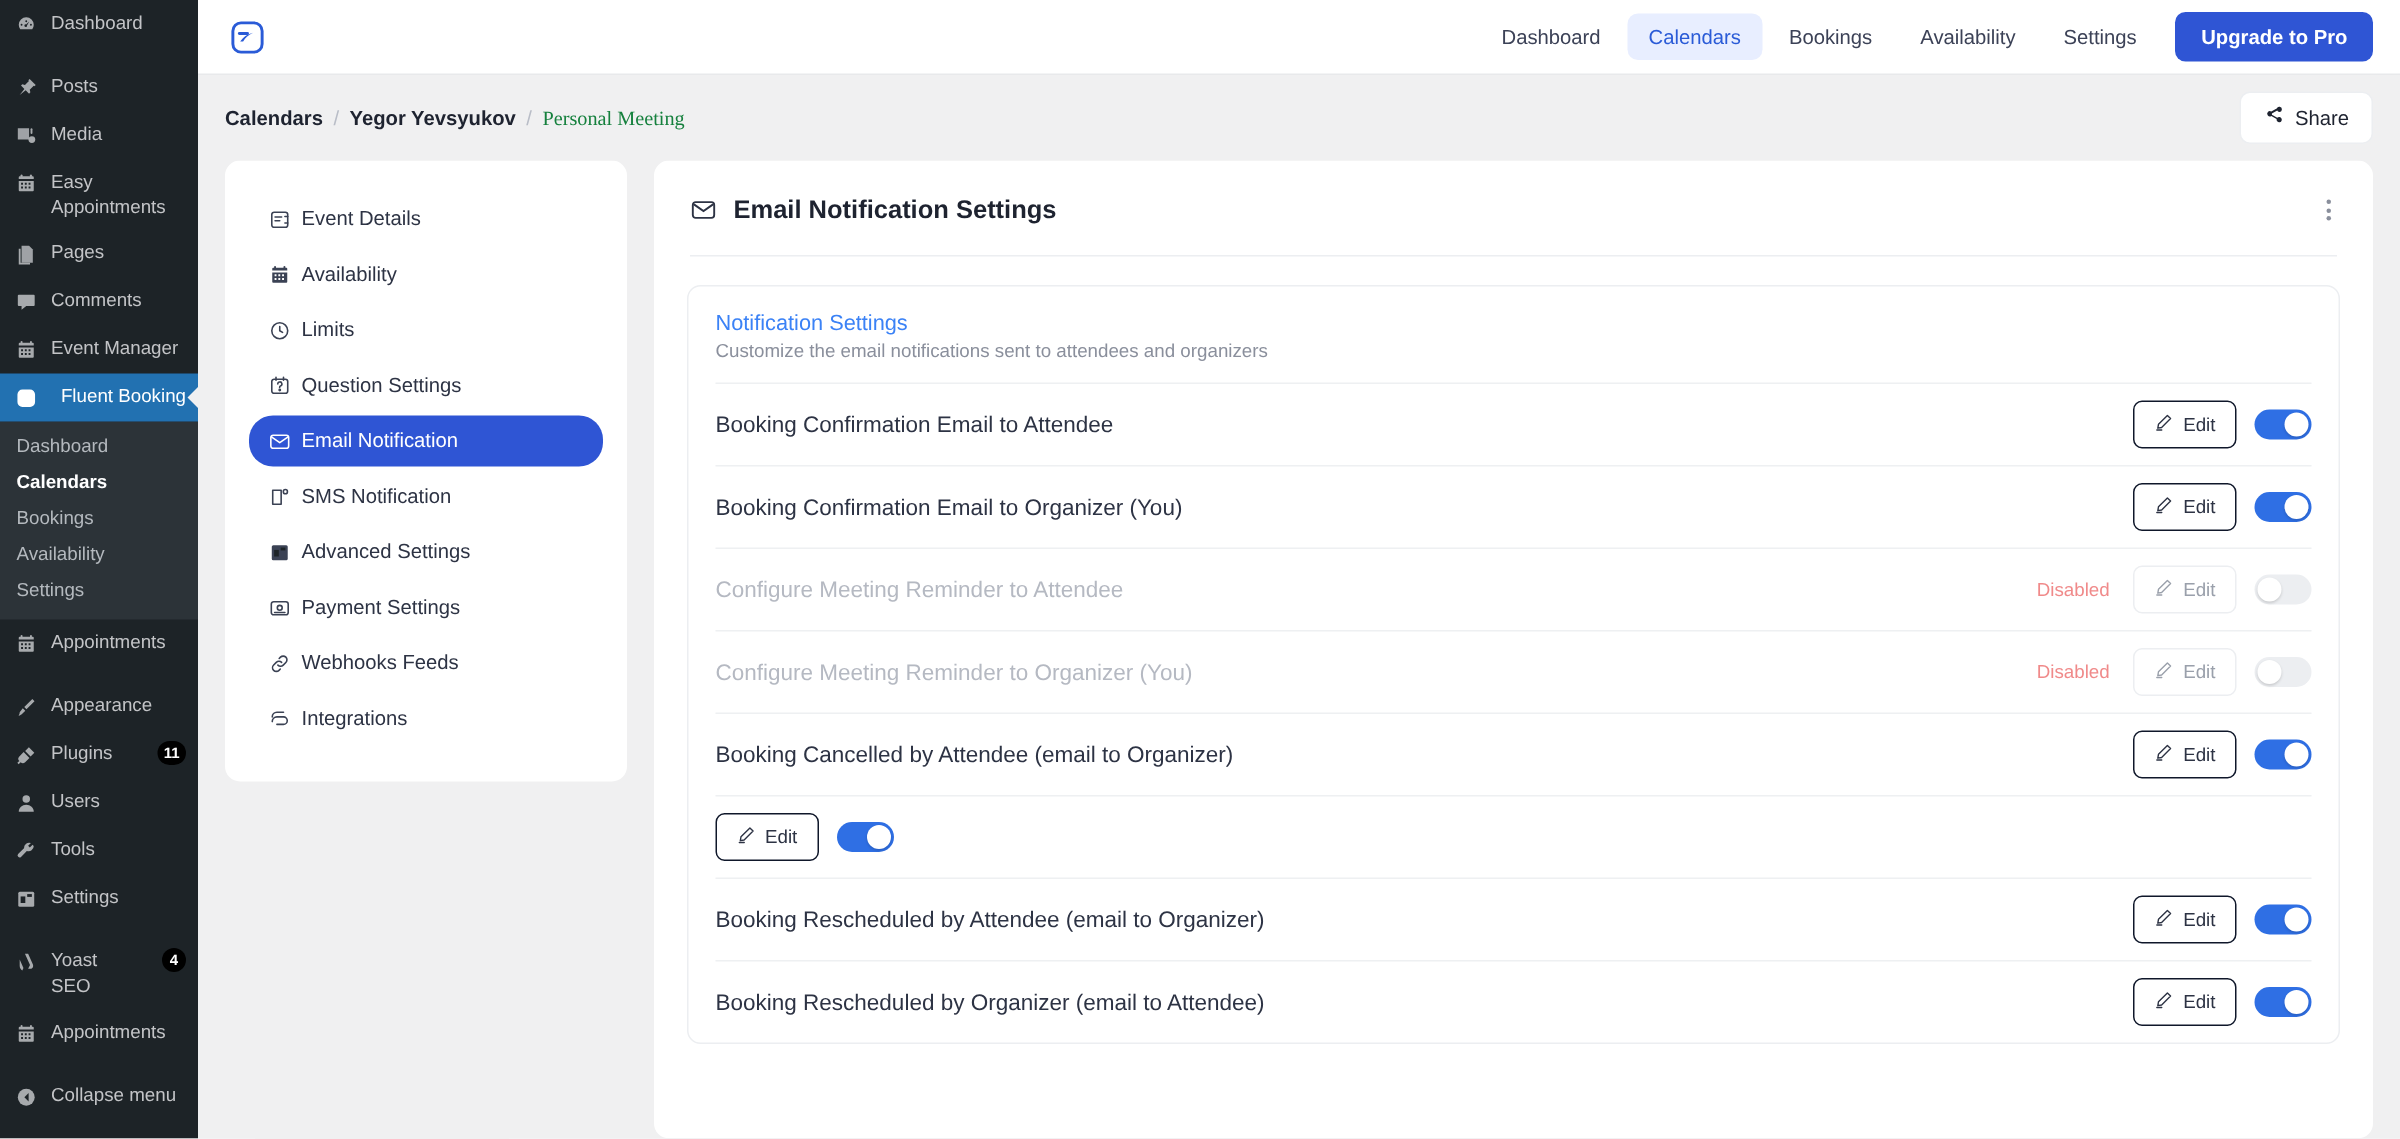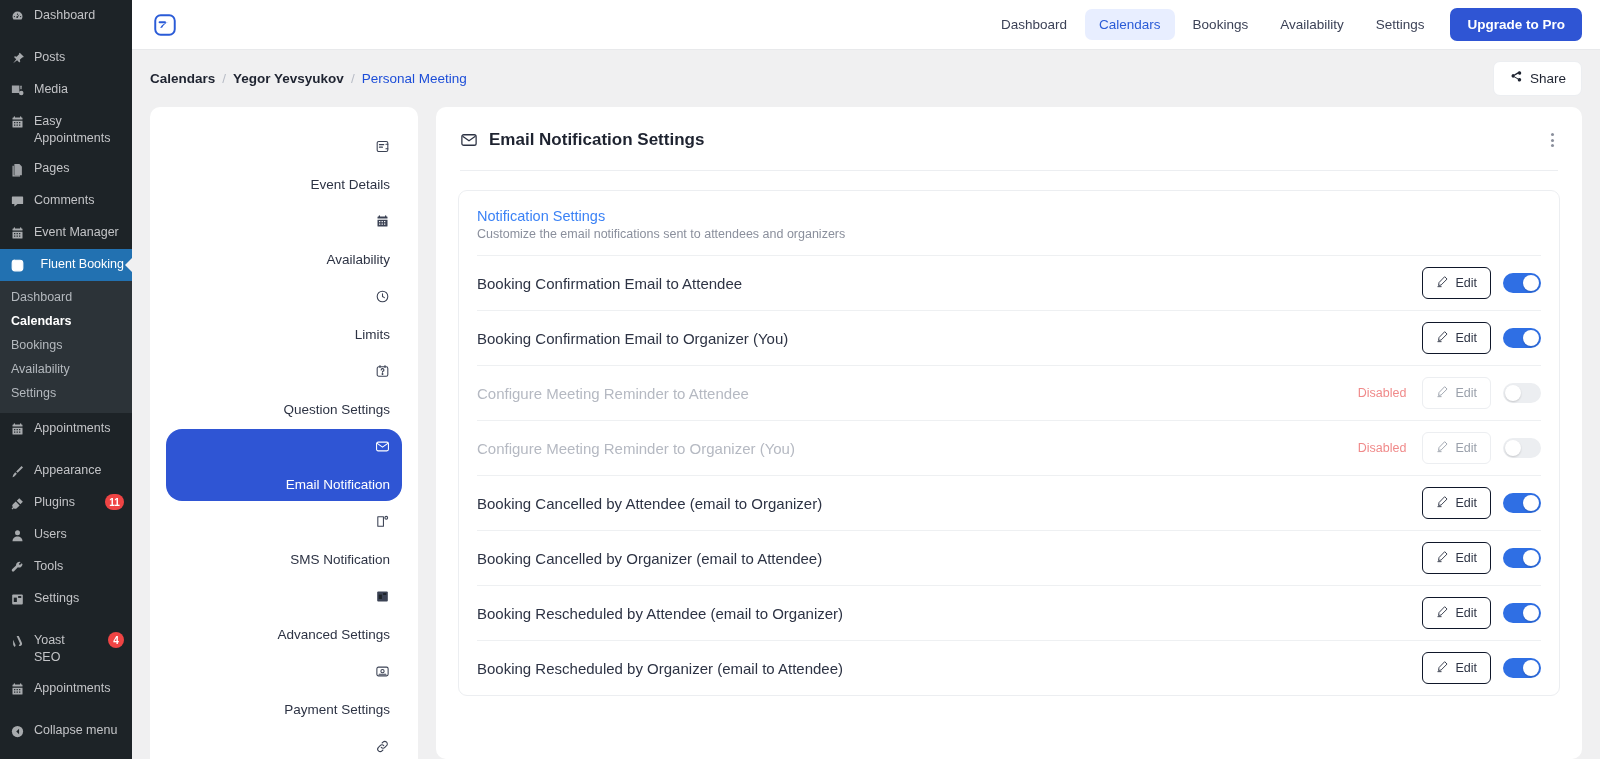--- a/index.html
+++ b/index.html
@@ -40,21 +40,21 @@
   }
   .wp-sub { background: #2c3338; padding: 4px 0 8px 0; }
   .wp-sub-item {
     padding: 5px 9px 5px 11px; font-size: 12.5px; color: #b4b9be; cursor: pointer;
   }
   .wp-sub-item.current { color: #fff; font-weight: bold; }
   .wp-gap { height: 10px; }
   .wp-badge {
     display: inline-flex; align-items: center; justify-content: center;
     min-width: 16px; height: 16px; padding: 0 5px; margin-left: 22px;
-    background: #ef4444; color: #fff; border-radius: 9px;
+    background: #000000; color: #fff; border-radius: 9px;
     font-size: 10px; font-weight: bold;
   }
   .wp-label { flex: 1; }
 
   
   .main { flex: 1; height: 759px; background: #f0f0f1; display: flex; flex-direction: column; overflow: hidden; }
 
   
   .topbar {
     height: 50px; flex: 0 0 50px; background: #fff;
@@ -79,43 +79,43 @@
     border-radius: 7px; border: none; cursor: pointer; white-space: nowrap;
   }
 
   
   .crumbbar {
     height: 57px; flex: 0 0 57px; display: flex; align-items: center;
     padding: 0 18px 0 18px;
   }
   .crumbs { display: flex; align-items: center; gap: 7px; font-size: 13.5px; }
   .crumbs .c { color: #1e2330; font-weight: bold; cursor: pointer; }
-  .crumbs .c.last { color: #1d4ed8; font-weight: normal; cursor: default; }
+  .crumbs .c.last { color: #15803d; font-weight: normal; cursor: default; font-family: Liberation Serif, serif; }
   .crumbs .sep { color: #b9bdc7; }
   .share-btn {
     margin-left: auto; display: flex; align-items: center; gap: 7px;
     background: #fff; border: 1px solid #eceef1; border-radius: 7px;
     padding: 8px 15px; font-size: 13.5px; color: #1e2330; cursor: pointer;
   }
   .share-btn svg { width: 14px; height: 14px; fill: #1e2330; }
 
   
   .body {
     flex: 1; display: flex; gap: 18px; padding: 0 18px 0 18px; overflow: hidden;
   }
 
   
   .navcard {
     width: 268px; flex: 0 0 268px; align-self: flex-start;
     background: #fff; border-radius: 10px; padding: 22px 16px;
   }
   .nav-item {
-    display: flex; align-items: flex-end; gap: 23px;
+    display: flex; align-items: flex-start; gap: 7px;
     padding: 9px 12px; border-radius: 8px; font-size: 13.5px;
-    color: #2d3344; cursor: pointer; margin-bottom: 3px; flex-direction: column;
+    color: #2d3344; cursor: pointer; margin-bottom: 3px;
   }
   .nav-item .n-ico { width: 16px; height: 16px; display:flex; align-items:center; justify-content:center; color:#3b4254; }
   .nav-item .n-ico svg { width: 15px; height: 15px; }
   .nav-item.active { background: #2f55d4; color: #fff; border-radius: 16px; }
   .nav-item.active .n-ico { color: #fff; }
 
   
   .panel {
     flex: 1; background: #fff; border-radius: 10px;
     display: flex; flex-direction: column; overflow: hidden;
@@ -566,21 +566,20 @@
                         <path d="M16.5 3.6l3.9 3.9L9.4 18.5l-4.7.8.8-4.7z"></path>
                         <path d="M3.5 21.5h6"></path>
                       </svg></span>
                     <span>Edit</span>
                   </button>
                   <span class="toggle">
                     <i></i>
                   </span>
                 </div>
                 <div class="row">
-                  <span class="row-label">Booking Cancelled by Organizer (email to Attendee)</span>
                   <button class="edit-btn">
                     <span><svg viewBox="0 0 24 24" fill="none" stroke="currentColor" stroke-width="1.7" stroke-linecap="round" stroke-linejoin="round">
                         <path d="M16.5 3.6l3.9 3.9L9.4 18.5l-4.7.8.8-4.7z"></path>
                         <path d="M3.5 21.5h6"></path>
                       </svg></span>
                     <span>Edit</span>
                   </button>
                   <span class="toggle">
                     <i></i>
                   </span>

